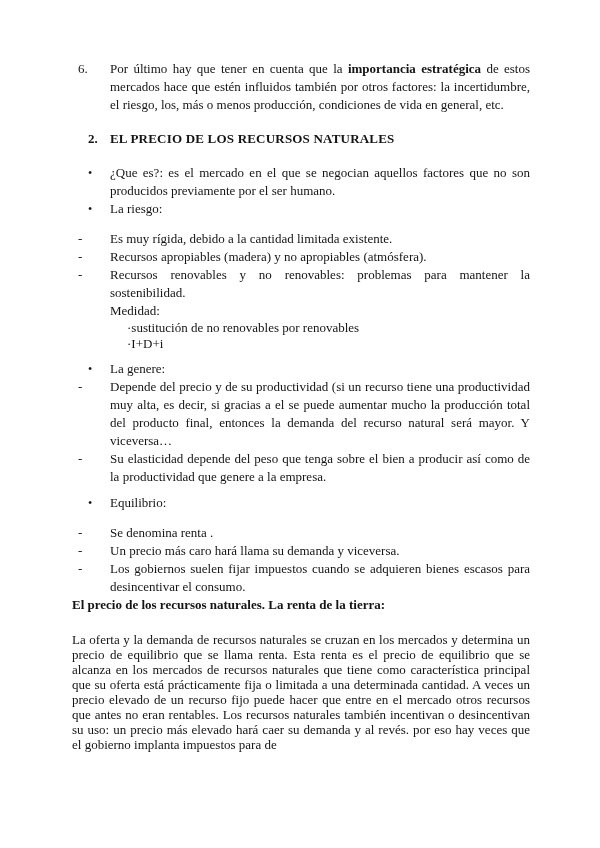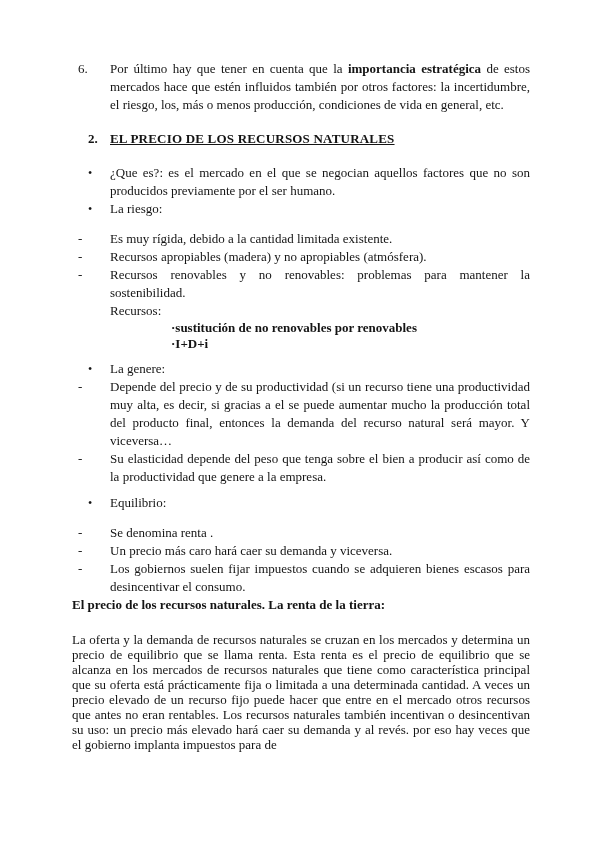--- a/index.html
+++ b/index.html
@@ -27,29 +27,27 @@
   .marker.num2 { padding-left: 16px; font-weight: bold; }
   .marker.bullet { padding-left: 16px; font-size: 12px; }
   .marker.dash { padding-left: 6px; }
   .text { flex: 1 1 auto; text-align: justify; }
   .text.left { text-align: left; }
   b.inlinebold { font-weight: bold; }
 
   .section-heading { margin-top: 16px; }
   .section-heading .title {
     font-weight: bold;
-    text-decoration: underline;
     letter-spacing: 0.2px;
   }
   .whatis { margin-top: 16px; }
   .dashlist-1 { margin-top: 12px; }
   .measures {
-    margin-left: 99px;
+    margin-left: 55px;
     line-height: 16px;
-    font-weight: bold;
   }
   .demand-label { margin-top: 8px; }
   .equilibrium-label { margin-top: 8px; }
   .dashlist-3 { margin-top: 12px; }
 
   .landrent-heading {
     font-weight: bold;
     line-height: 18px;
   }
   .landrent-paragraph {
@@ -88,21 +86,21 @@
       <div class="row">
         <span class="marker dash">-</span>
         <span class="text left">Es muy rígida, debido a la cantidad limitada existente.</span>
       </div>
       <div class="row">
         <span class="marker dash">-</span>
         <span class="text left">Recursos apropiables (madera) y no apropiables (atmósfera).</span>
       </div>
       <div class="row">
         <span class="marker dash">-</span>
-        <span class="text"><span>Recursos renovables y no renovables: problemas para mantener la sostenibilidad.</span><br><span>Recursos:</span></span>
+        <span class="text"><span>Recursos renovables y no renovables: problemas para mantener la sostenibilidad.</span><br><span>Medidad:</span></span>
       </div>
     </div>
 
     <div class="measures">
       <div>·sustitución de no renovables por renovables</div>
       <div>·I+D+i</div>
     </div>
 
     <div class="row demand-label">
       <span class="marker bullet">•</span>
@@ -125,21 +123,21 @@
       <span class="text left">Equilibrio:</span>
     </div>
 
     <div class="dashlist-3">
       <div class="row">
         <span class="marker dash">-</span>
         <span class="text left">Se denomina renta .</span>
       </div>
       <div class="row">
         <span class="marker dash">-</span>
-        <span class="text left">Un precio más caro hará caer su demanda y viceversa.</span>
+        <span class="text left">Un precio más caro hará llama su demanda y viceversa.</span>
       </div>
       <div class="row">
         <span class="marker dash">-</span>
         <span class="text">Los gobiernos suelen fijar impuestos cuando se adquieren bienes escasos para desincentivar el consumo.</span>
       </div>
     </div>
 
     <div class="landrent-heading">El precio de los recursos naturales. La renta de la tierra:</div>
     <div class="landrent-paragraph">La oferta y la demanda de recursos naturales se cruzan en los mercados y determina un precio de equilibrio que se llama renta.  Esta renta es el precio de equilibrio que se alcanza en los mercados de recursos naturales que tiene como característica principal que su oferta está prácticamente fija o limitada a una determinada cantidad.  A veces un precio elevado de un recurso fijo puede hacer que entre en el mercado otros recursos que antes no eran rentables. Los recursos naturales también incentivan o desincentivan su uso: un precio más elevado hará caer su demanda y al revés.  por eso hay veces que el gobierno implanta impuestos para de</div>
 

